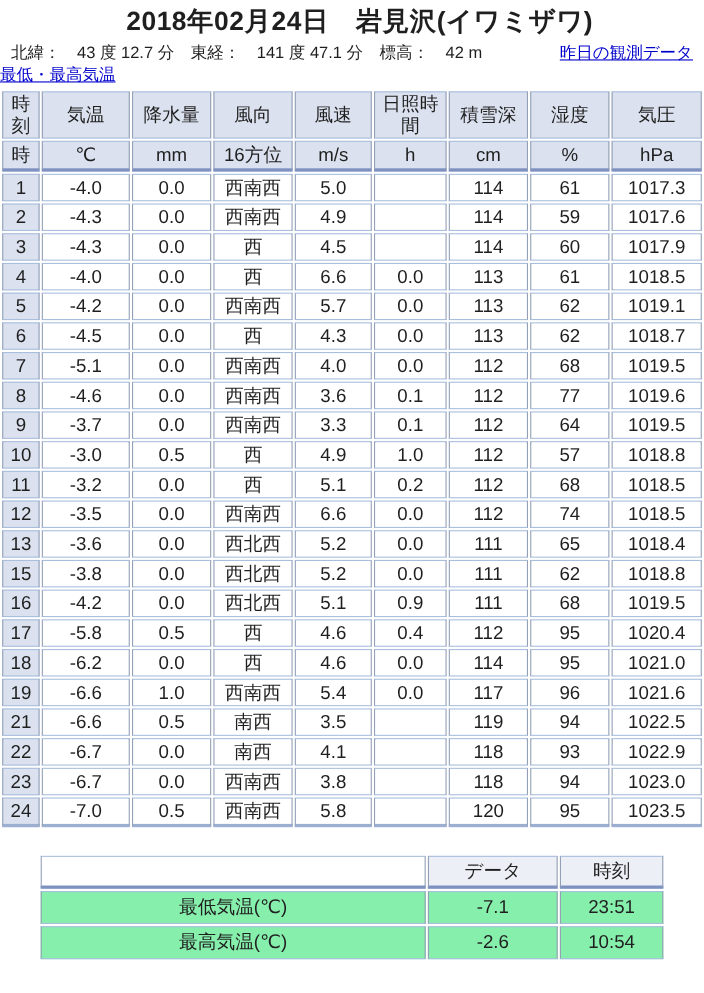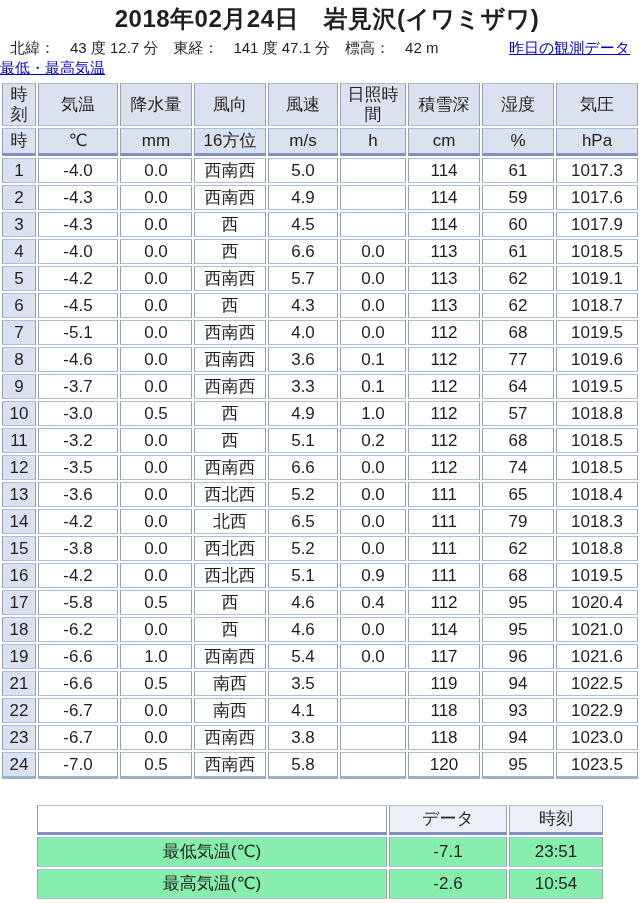--- a/index.html
+++ b/index.html
@@ -280,31 +280,20 @@
         <td>-3.6</td>
         <td>0.0</td>
         <td>西北西</td>
         <td>5.2</td>
         <td>0.0</td>
         <td>111</td>
         <td>65</td>
         <td>1018.4</td>
       </tr>
       <tr>
-        <td class="rowhead">14</td>
-        <td>-4.2</td>
-        <td>0.0</td>
-        <td>北西</td>
-        <td>6.5</td>
-        <td>0.0</td>
-        <td>111</td>
-        <td>79</td>
-        <td>1018.3</td>
-      </tr>
-      <tr>
         <td class="rowhead">15</td>
         <td>-3.8</td>
         <td>0.0</td>
         <td>西北西</td>
         <td>5.2</td>
         <td>0.0</td>
         <td>111</td>
         <td>62</td>
         <td>1018.8</td>
       </tr>

